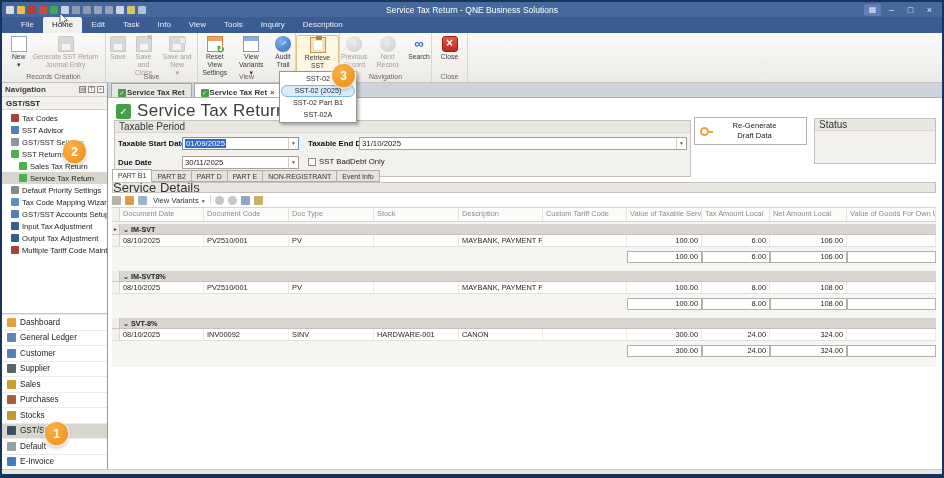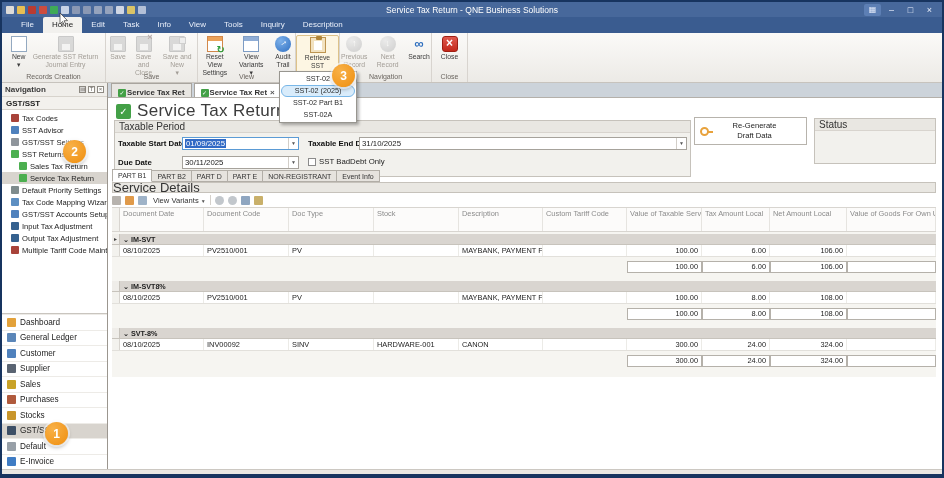--- a/index.html
+++ b/index.html
@@ -127,21 +127,21 @@
   .tic{display:inline-block;width:9px;height:9px;border-radius:1px;}
   .tic.round{border-radius:50%;}
   .vv-label{margin-left:2px;}
   .tb-arrow{font-size:5px;color:#555;}
   .tb-sep{width:1px;height:10px;background:#d5d1cb;}
 
   
   .tablewrap{position:absolute;left:4px;right:6px;top:109px;background:#f6f5f1;padding-bottom:2px;}
   .trow{display:grid;grid-template-columns:8px 84px 85px 85px 85px 84px 84px 75px 68px 77px minmax(0,1fr);}
   .tc{overflow:hidden;white-space:nowrap;font-size:7.4px;}
-  .thead{height:25px;background:#fcfbfa;border-top:1px solid #d8d5d0;border-bottom:1px solid #d8d5d0;}
+  .thead{height:15px;background:#fcfbfa;border-top:1px solid #d8d5d0;border-bottom:1px solid #d8d5d0;}
   .thead .tc{color:#8b8b8b;line-height:12px;padding-left:3px;border-right:1px solid #e6e4e0;}
   .thead .ind{border-right:1px solid #d8d5d0;background:#f3f2ee;}
   .tgroup{height:11px;background:#d9d5d0;border-bottom:1px solid #c7c3bc;margin-top:2px;}
   .tgroup .gind{background:#efedE9;border-right:1px solid #c7c3bc;color:#444;font-size:6px;line-height:11px;text-align:center;}
   .glabel{grid-column:2 / -1;font-weight:bold;color:#222;line-height:11px;padding-left:3px;font-size:7.2px;}
   .tdata{height:12px;background:#fff;border-bottom:1px solid #e2e0db;}
   .tdata .tc{line-height:11px;padding:0 3px;border-right:1px solid #ecebe7;color:#1d1d1d;}
   .tdata .ind{background:#f3f2ee;border-right:1px solid #d8d5d0;}
   .num{text-align:right;}
   .tsub{height:12px;margin:4px 0 8px;}

